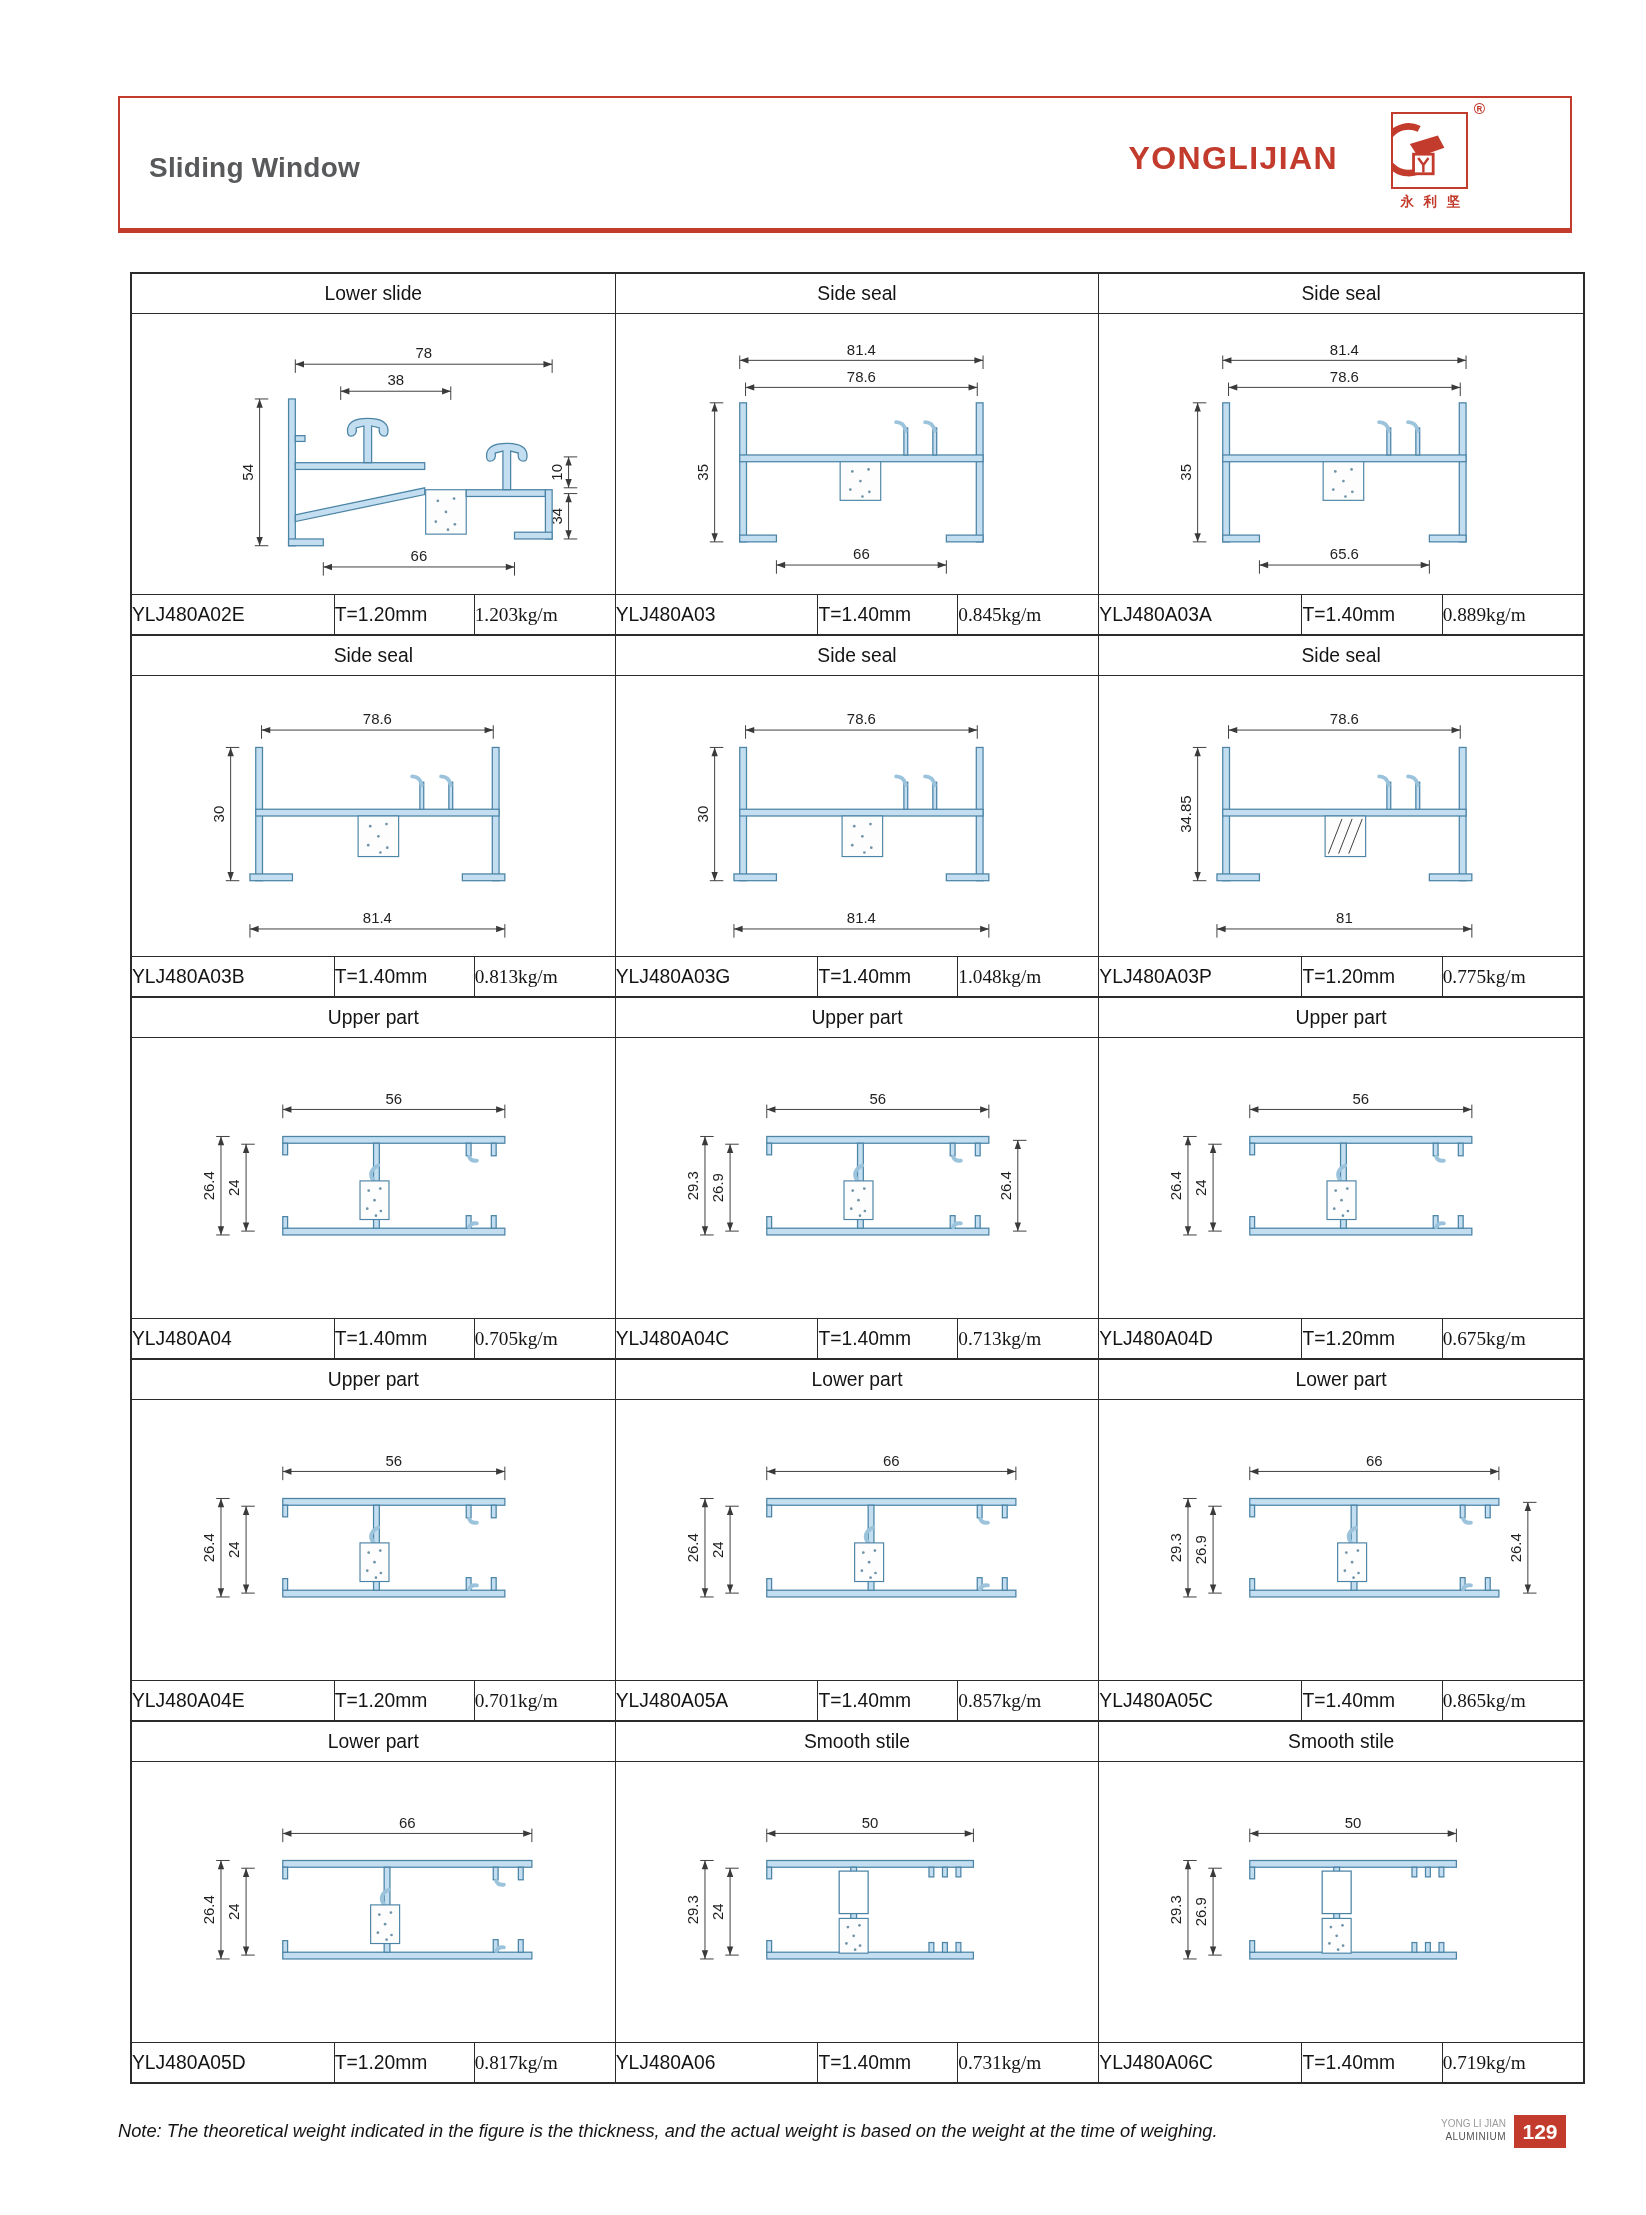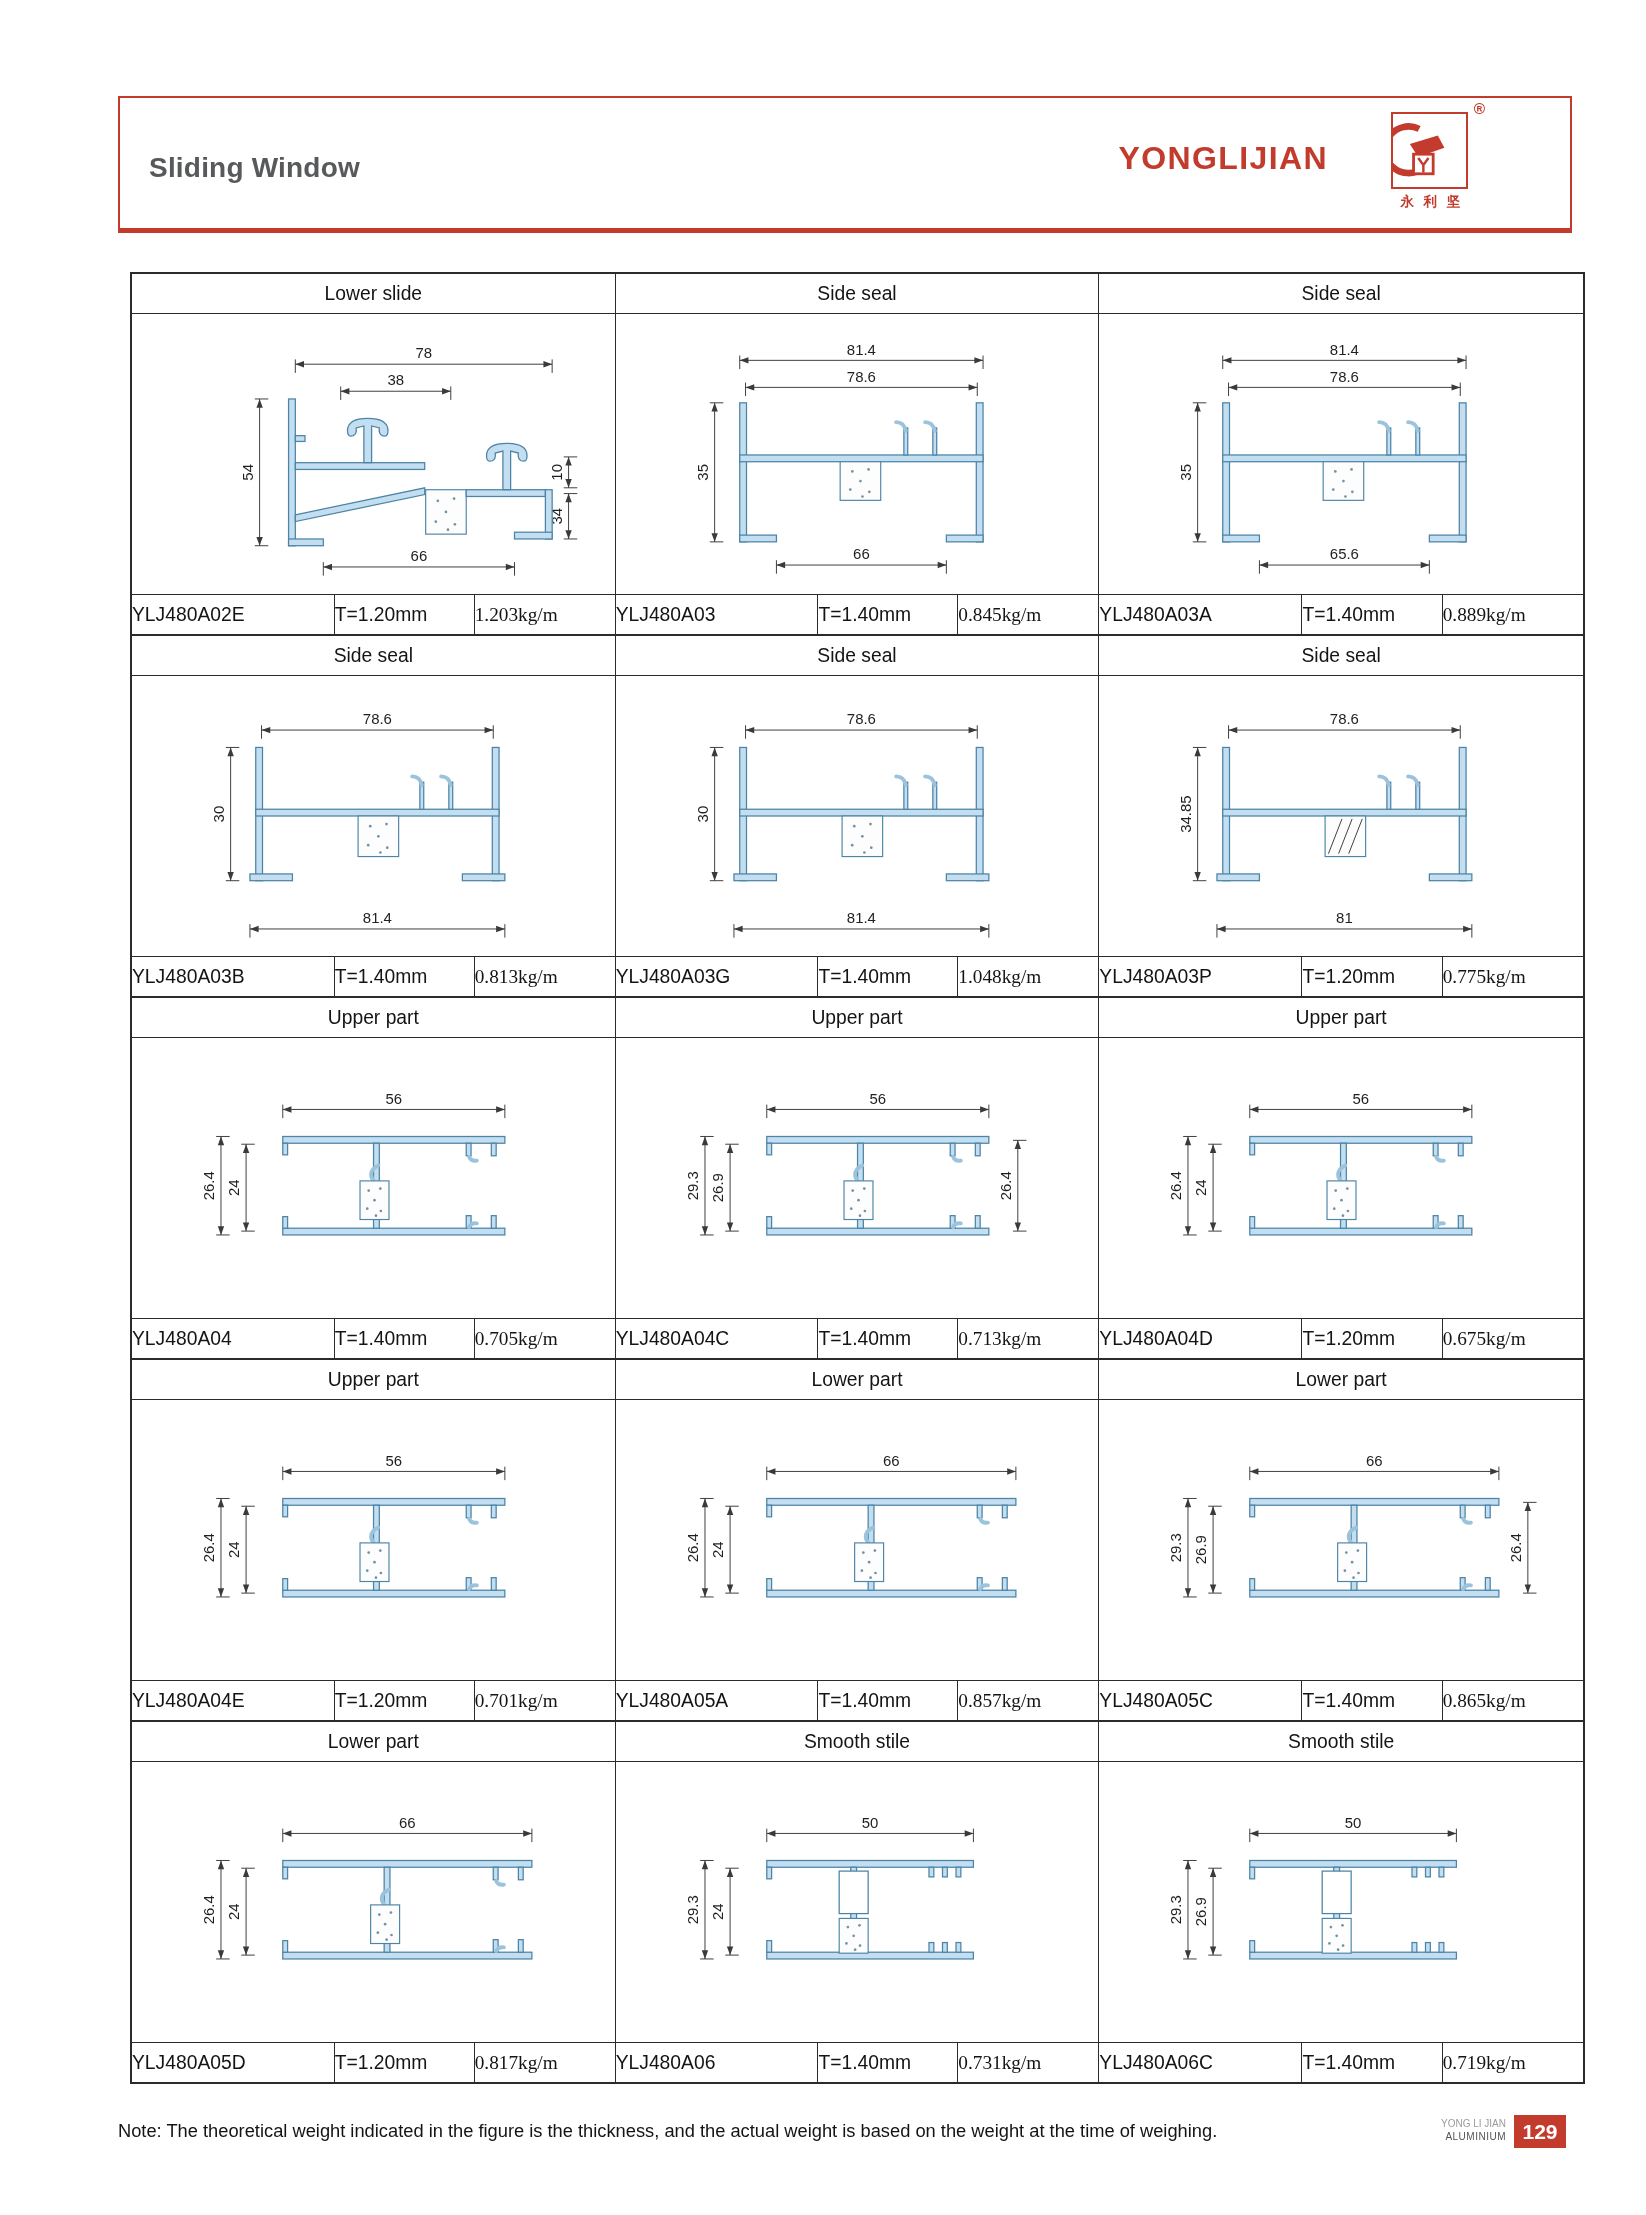--- a/index.html
+++ b/index.html
@@ -10,21 +10,21 @@
   
   .hdr{
     position:absolute;left:118px;top:96px;width:1454px;height:137px;
     border:2.9px solid #c23b2c;border-bottom-width:5.8px;box-sizing:border-box;background:#fff;
   }
   .title{
     position:absolute;left:29px;top:15.4px;font-size:28px;font-weight:bold;
     color:#58595b;line-height:1.32;letter-spacing:0.2px;
   }
   .brand{
-    position:absolute;right:242px;top:42px;font-size:32px;font-weight:bold;
+    position:absolute;right:232px;top:42px;font-size:32px;font-weight:bold;
     color:#c23b2c;letter-spacing:1.4px;
   }
   .lgbox{
     position:absolute;right:102px;top:13.5px;width:77px;height:77px;
     border:2.9px solid #c23b2c;box-sizing:border-box;background:#fff;
   }
   .regmark{position:absolute;right:85px;top:1.9px;font-size:15.4px;color:#c23b2c;font-weight:bold;}
   .cnbrand{
     position:absolute;right:100px;top:95px;width:83px;text-align:right;
     font-size:13.5px;color:#c23b2c;letter-spacing:9.7px;font-weight:bold;white-space:nowrap;
@@ -53,21 +53,21 @@
   
   .dim{stroke:#3a3a3a;stroke-width:1;fill:none;}
   .ar{fill:#3a3a3a;}
   .dimt{font-family:"Liberation Sans",sans-serif;font-size:15.5px;fill:#1f1f1f;}
   .pf{fill:#c3def0;stroke:#4c84a6;stroke-width:1.3;}
   .pfl{fill:none;stroke:#9cc3dc;stroke-width:4;stroke-linecap:round;}
   .tb{fill:#fdfdfd;stroke:#4c84a6;stroke-width:1.2;}
   .tube{fill:#ffffff;stroke:#4c84a6;stroke-width:1.3;}
   .dot{fill:#6f93a8;}
   
-  .note{position:absolute;left:118px;top:2120px;font-size:18.3px;color:#141414;}
+  .note{position:absolute;left:118px;top:2120px;font-size:18.3px;color:#141414;font-style:italic;}
   .pgsm{
     position:absolute;left:1369px;top:2118px;width:137px;text-align:right;
     font-size:10px;line-height:1.25;
   }
   .pgsm .l1{color:#9b9b9b;font-weight:normal;display:block;}
   .pgsm .l2{color:#555;font-weight:normal;display:block;letter-spacing:0.5px;}
   .pgbox{
     position:absolute;left:1514px;top:2115px;width:52px;height:33px;background:#c23b2c;
     color:#fff;font-size:21px;font-weight:bold;text-align:center;line-height:33px;
   }

